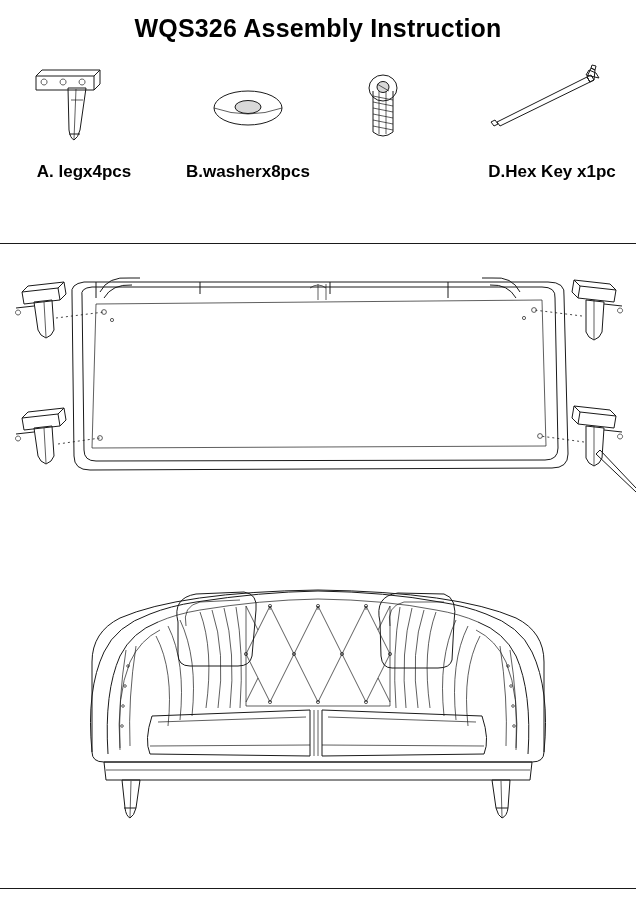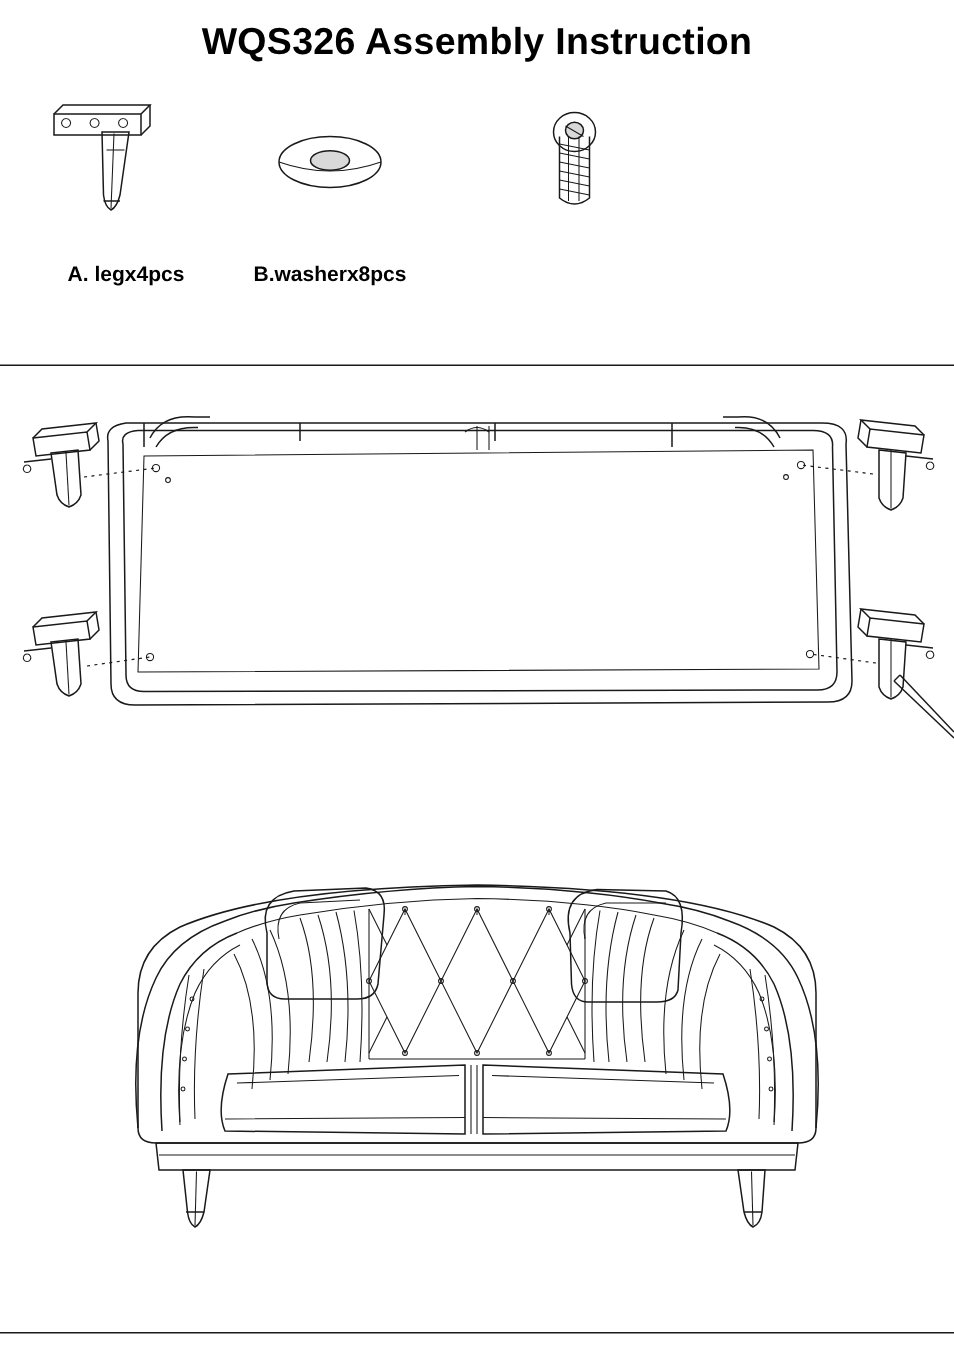--- a/index.html
+++ b/index.html
@@ -33,27 +33,27 @@
     position: absolute;
     text-align: center;
   }
   .part .art {
     height: 90px;
     display: flex;
     align-items: center;
     justify-content: center;
   }
   .part .cap {
-    font-size: 14px;
+    font-size: 17px;
     font-weight: bold;
     line-height: 1.45;
-    margin-top: 22px;
+    margin-top: 10px;
   }
   .part-a { left: 4px;   width: 160px; }
-  .part-b { left: 140px; width: 160px; }
+  .part-b { left: 168px; width: 160px; }
   .part-c { left: 312px; width: 162px; }
   .part-d { left: 470px; width: 164px; }
   .part-a .cap, .part-b .cap { font-weight: bold; }
 
   .divider {
     position: absolute;
     left: 0; width: 636px; height: 0;
     border-top: 1px solid #1a1a1a;
   }
   .div1 { top: 243px; }
@@ -123,20 +123,33 @@
           <ellipse class="fillgr" cx="50" cy="27" rx="6" ry="5.5"></ellipse>
           <path class="ln-thin" d="M44 24 L56 31"></path>
 
           <path class="ln" d="M40 31 L40 72 Q50 80 60 72 L60 31"></path>
           <path class="ln-thin" d="M40 36 L60 40 M40 42 L60 46 M40 48 L60 52 M40 54 L60 58 M40 60 L60 64 M40 66 L60 70"></path>
           <path class="ln-thin" d="M46 31 L46 74 M53 31 L53 74"></path>
         </svg>
       </div>
     </div>
 
+    <div class="part part-d">
+      <div class="art">
+        <svg width="140" height="90" viewBox="0 0 140 90">
+          <path class="ln" d="M15 62 L18 66 L108 22 L105 17 Z"></path>
+          <path class="ln" d="M105 17 L108 22 L112 20 L109 15 Z"></path>
+          <path class="ln" d="M105 17 L102 12 L95 9 L92 14 Z" transform="translate(12,1)"></path>
+          <path class="ln" d="M108 22 L112 20 L113 10 L109 8 L105 17 Z"></path>
+          <path class="ln" d="M109 8 L113 10 L114 6 L110 5 Z"></path>
+          <path class="ln" d="M13 60 L16 64 L12 66 L9 62 Z"></path>
+        </svg>
+      </div>
+      <div class="cap">D.Hex Key x1pc</div>
+    </div>
   </div>
 
   <div class="divider div1"></div>
 
   <div class="fig-top">
     <svg width="636" height="262" viewBox="0 0 636 262">
 
       <path class="ln" d="M72 46 Q70 36 84 34 L548 34 Q566 34 564 48 L568 206 Q568 220 552 220 L90 222 Q74 222 74 208 Z"></path>
       <path class="ln" d="M82 48 Q80 40 92 39 L542 39 Q556 39 555 50 L558 200 Q558 212 545 212 L96 213 Q84 213 84 202 Z"></path>
 

